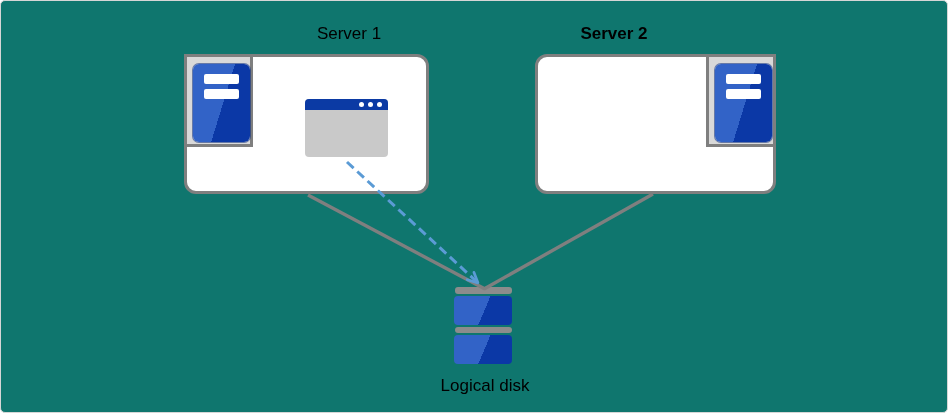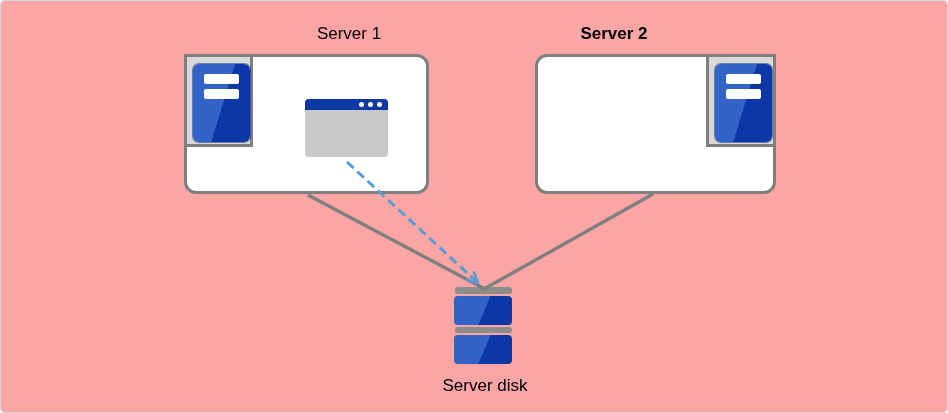--- a/index.html
+++ b/index.html
@@ -1,19 +1,19 @@
 <!DOCTYPE html>
 <html><head>
 <meta charset="utf-8">
 <style>
   html,body{margin:0;padding:0;background:#fff;}
   .canvas{
     position:relative;
     width:948px;height:413px;
-    background:#fca5a5;
+    background:#0f766e;
     border:1px solid #D6D6D6;
     border-radius:5px;
     box-sizing:border-box;
     font-family:"Liberation Sans", sans-serif;
     overflow:hidden;
   }
   .label{
     position:absolute;
     font-size:17px;
     line-height:20px;
@@ -125,21 +125,21 @@
       <div class="tower-bar b1"></div>
       <div class="tower-bar b2"></div>
     </div>
   </div>
   <div class="label" id="server2-label">Server 2</div>
 
   <div class="disk-band" id="disk-band1"></div>
   <div class="disk-platter" id="disk-platter1"></div>
   <div class="disk-band" id="disk-band2"></div>
   <div class="disk-platter" id="disk-platter2"></div>
-  <div class="label" id="disk-label">Server disk</div>
+  <div class="label" id="disk-label">Logical disk</div>
 
   <svg id="connector-layer" viewBox="0 0 948 413" xmlns="http://www.w3.org/2000/svg">
     <defs>
       <marker id="arrowOpen" viewBox="0 0 12 12" refX="9" refY="6" markerWidth="5" markerHeight="5" orient="auto">
         <path d="M2,2 L10,6 L2,10" fill="none" stroke="#5B9BD5" stroke-width="2.2" stroke-linecap="round" stroke-linejoin="round"></path>
       </marker>
     </defs>
     <line class="conn" x1="307" y1="194" x2="484" y2="288"></line>
     <line class="conn" x1="652" y1="193" x2="483" y2="288"></line>
     <line class="dash" x1="346" y1="161" x2="476" y2="281" marker-end="url(#arrowOpen)"></line>

